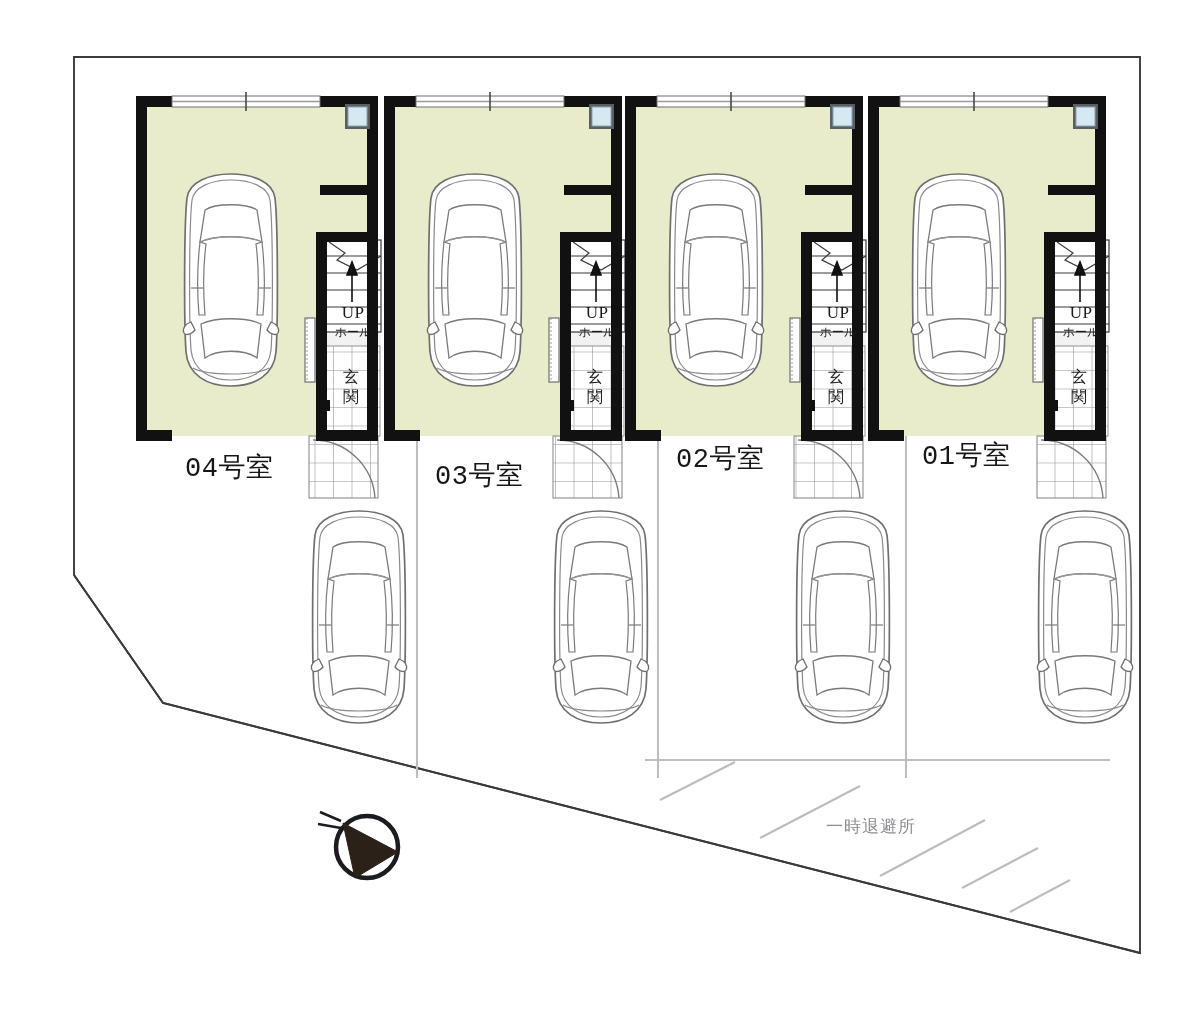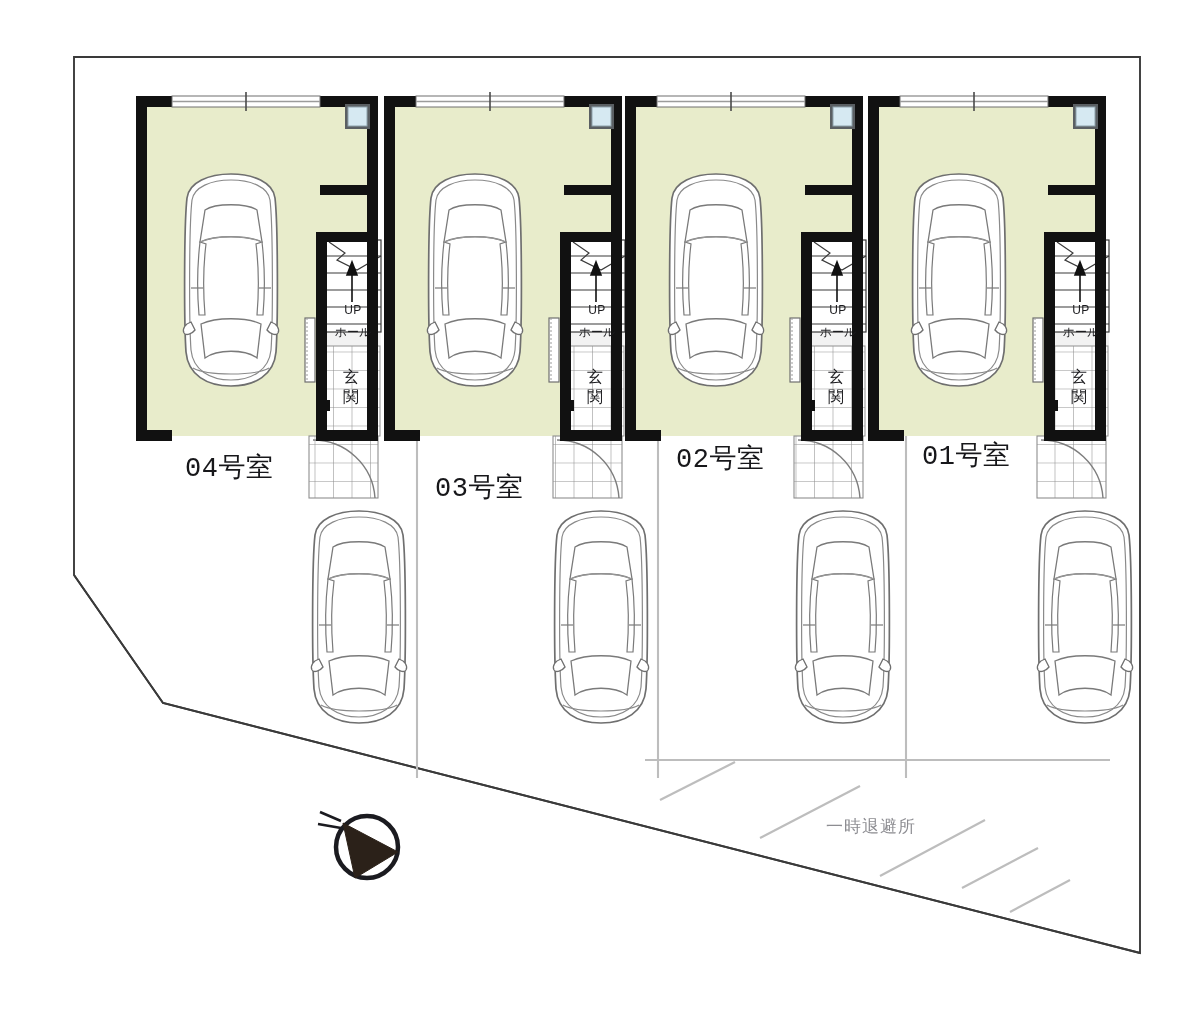--- a/index.html
+++ b/index.html
@@ -46,22 +46,23 @@
   }
   .room-text {
     position: absolute;
     font-family: "Liberation Sans", "DejaVu Sans", sans-serif;
     color: #1b1b1e;
     white-space: nowrap;
     line-height: 1;
     text-align: center;
   }
   .txt-up {
-    font-size: 12px;
+    font-size: 17px;
     letter-spacing: 0.5px;
+    font-family: Liberation Serif, serif;
   }
   .txt-hall {
     font-size: 12px;
     letter-spacing: 0px;
   }
   .txt-genkan {
     font-size: 16px;
     letter-spacing: 0px;
     line-height: 1.04;
   }
@@ -322,21 +323,21 @@
     </g>
 
     <g>
       <circle cx="367" cy="847" r="31" fill="#ffffff" stroke="#1b1b20" stroke-width="4.5"></circle>
       <path d="M343 823 L398 852 L355 878 Z" fill="#2b2119" stroke="#2b2119" stroke-width="1"></path>
       <path d="M341 821 L320 812 M341 828 L318 824" stroke="#1b1b20" stroke-width="2.6" fill="none"></path>
     </g>
   </svg>
 
   <div class="unit-label" style="left:185px; top:456px;">04号室</div>
-  <div class="unit-label" style="left:435px; top:476px;">03号室</div>
+  <div class="unit-label" style="left:435px; top:464px;">03号室</div>
   <div class="unit-label" style="left:676px; top:447px;">02号室</div>
   <div class="unit-label" style="left:922px; top:444px;">01号室</div>
 
   <div class="room-text txt-up" style="left:325px; top:304px; width:56px;">UP</div>
   <div class="room-text txt-up" style="left:569px; top:304px; width:56px;">UP</div>
   <div class="room-text txt-up" style="left:810px; top:304px; width:56px;">UP</div>
   <div class="room-text txt-up" style="left:1053px; top:304px; width:56px;">UP</div>
 
   <div class="room-text txt-hall" style="left:325px; top:326px; width:56px;">ホール</div>
   <div class="room-text txt-hall" style="left:569px; top:326px; width:56px;">ホール</div>

